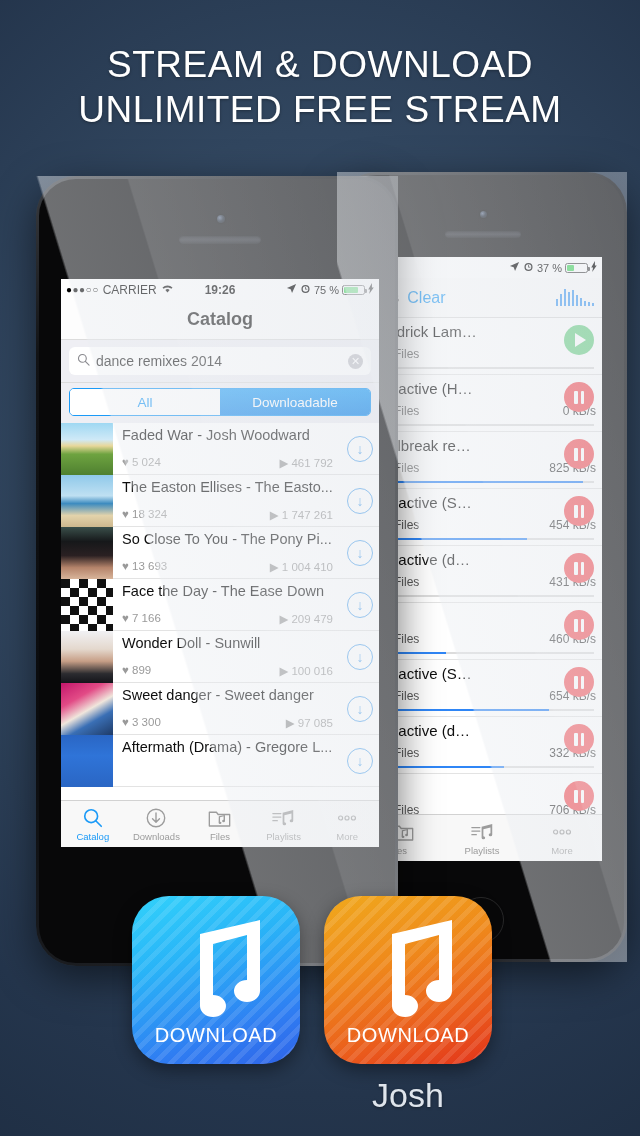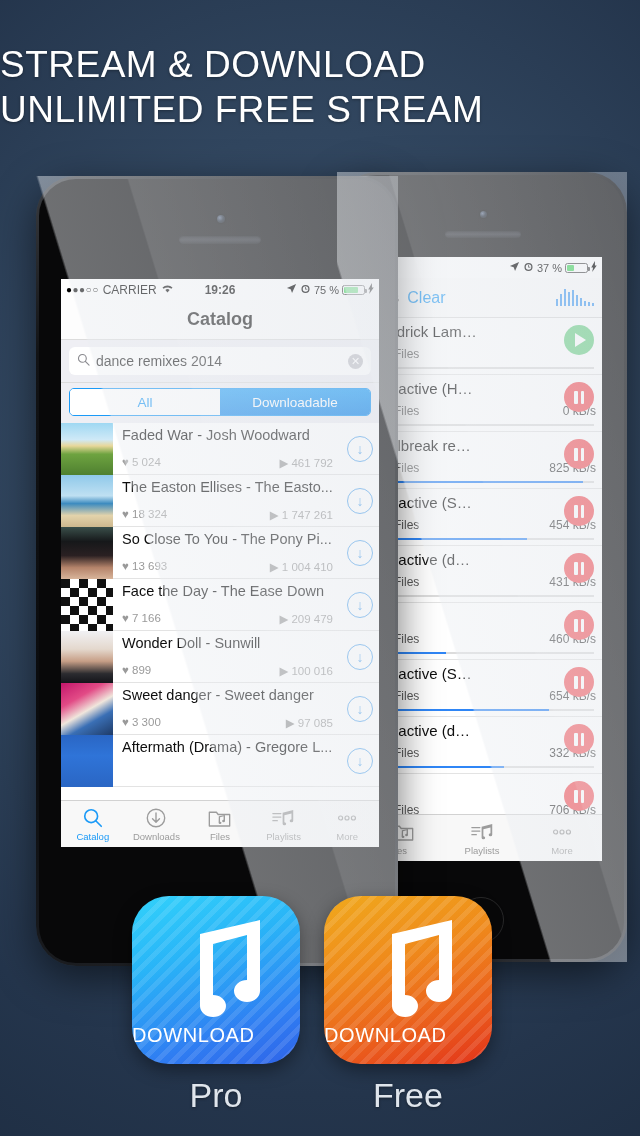--- a/index.html
+++ b/index.html
@@ -10,21 +10,21 @@
   }
   #stage {
     position: relative; width: 640px; height: 1136px;
     background:
       radial-gradient(ellipse 120% 80% at 50% 42%, #3d5372 0%, #31465f 38%, #24354c 68%, #1b2a3e 100%);
     overflow: hidden;
   }
   
   #headline {
     position: absolute; top: 42px; left: 0; width: 640px;
-    color: #ffffff;
+    text-align: center; color: #ffffff;
     font-size: 37px; line-height: 45px;
     font-weight: 300; letter-spacing: 0.5px;
     text-shadow: 0 1px 3px rgba(0,0,0,.35);
   }
   #headline div { white-space: nowrap; }
 
   
   .phone {
     position: absolute;
     border-radius: 40px;
@@ -201,21 +201,21 @@
     box-shadow: 0 6px 18px rgba(0,0,0,.4);
   }
   #icon-pro { left: 132px; top: 896px; background: linear-gradient(160deg,#32d2fb 0%, #29b4f7 35%, #2f7ef2 75%, #2f63e8 100%); }
   #icon-free { left: 324px; top: 896px; background: linear-gradient(160deg,#f0a91d 0%, #ef8a1b 38%, #ea5a1c 75%, #e2331a 100%); }
   .appicon .stripes {
     position: absolute; inset: 0;
     background: repeating-linear-gradient(135deg, rgba(255,255,255,.11) 0 5px, rgba(255,255,255,0) 5px 11px);
   }
   .appicon .note { position: absolute; left: 50%; top: 18px; transform: translateX(-50%); }
   .appicon .dlword {
-    position: absolute; bottom: 17px; left: 0; right: 0; text-align: left;
+    position: absolute; bottom: 17px; left: 0; right: 0; text-align: center;
     color: #fff; font-size: 20px; letter-spacing: 0.6px; font-weight: 400;
   }
   .iconlabel {
     position: absolute; width: 168px; text-align: center;
     color: #dfe5ec; font-size: 34px; font-weight: 300; z-index: 10;
     text-shadow: 0 1px 3px rgba(0,0,0,.4);
   }
   #label-pro { left: 132px; top: 1076px; }
   #label-free { left: 324px; top: 1076px; }
 </style>
@@ -620,26 +620,25 @@
 
   <div class="appicon" id="icon-pro">
     <div class="stripes"></div>
     <div class="note">
       <svg width="108" height="108" viewBox="0 0 108 108">
         <path d="M38 92a13 11 0 1 0 13-11V30l34-9v45a13 11 0 1 0 13 11V6L38 20z" fill="#fff"></path>
       </svg>
     </div>
     <div class="dlword">DOWNLOAD</div>
   </div>
-  <div class="iconlabel" id="label-pro">Pro</div>
 
   <div class="appicon" id="icon-free">
     <div class="stripes"></div>
     <div class="note">
       <svg width="108" height="108" viewBox="0 0 108 108">
         <path d="M38 92a13 11 0 1 0 13-11V30l34-9v45a13 11 0 1 0 13 11V6L38 20z" fill="#fff"></path>
       </svg>
     </div>
     <div class="dlword">DOWNLOAD</div>
   </div>
-  <div class="iconlabel" id="label-free">Free</div>
+  <div class="iconlabel" id="label-free">Josh</div>
 
 </div>
 
 </body></html>

